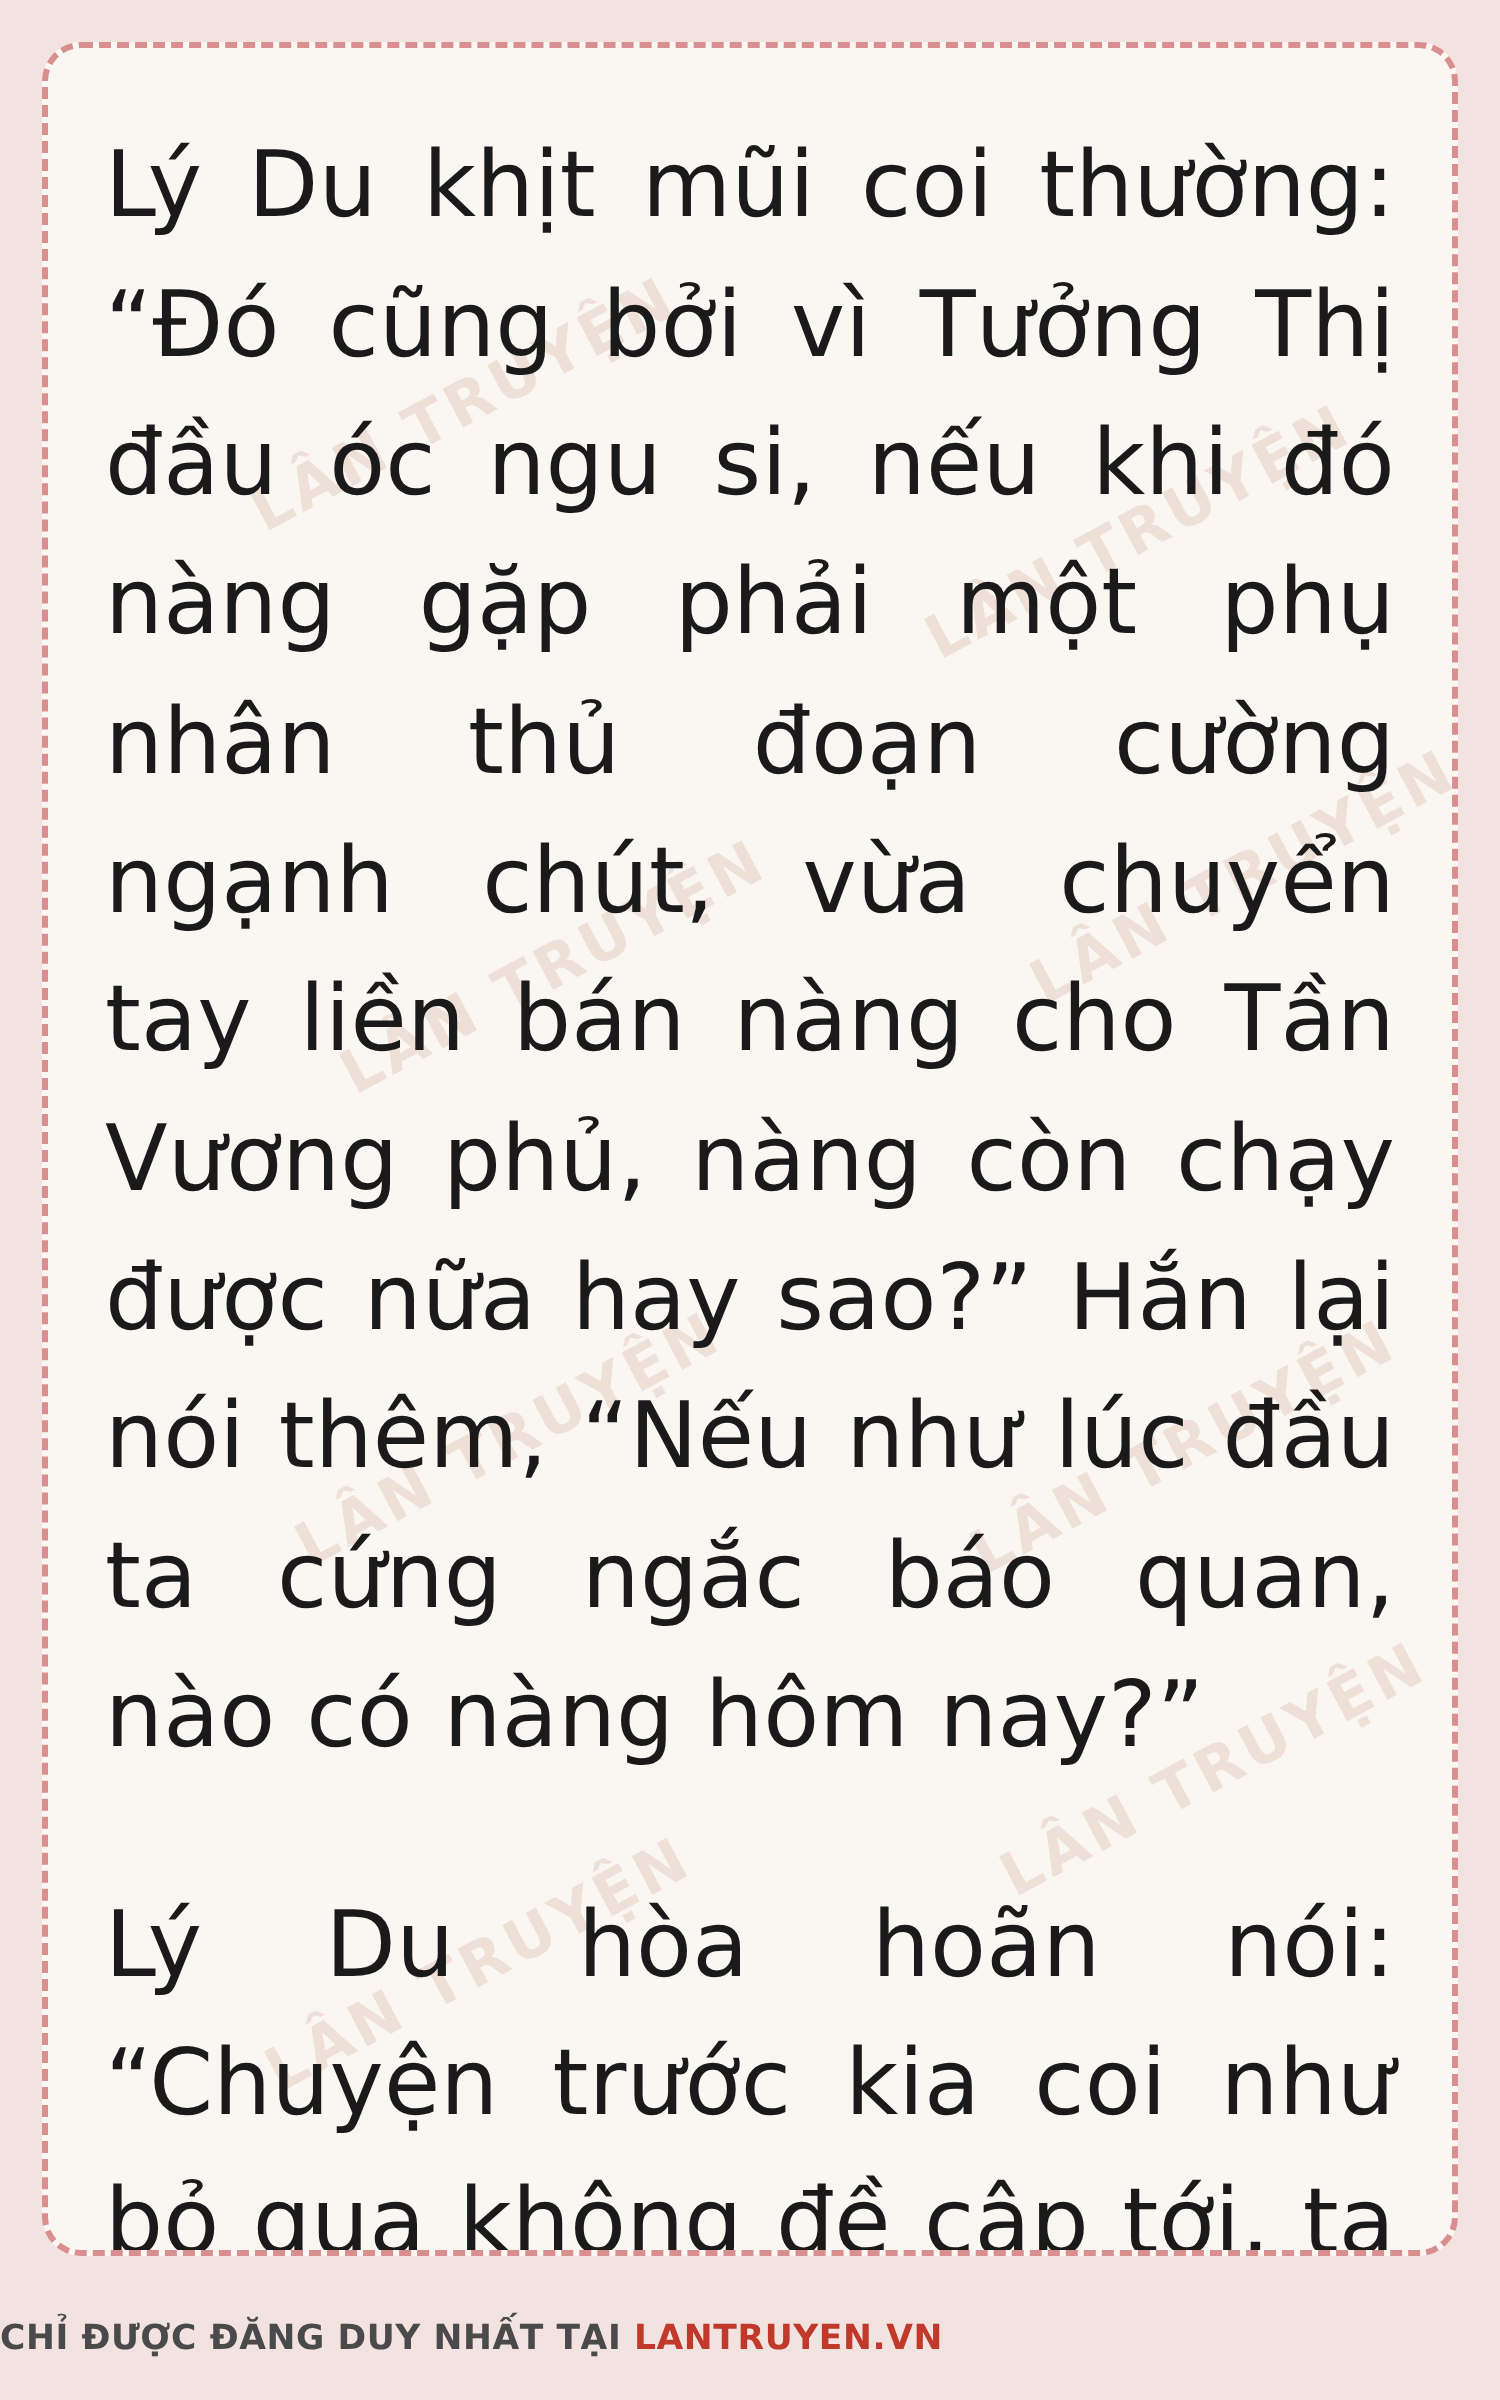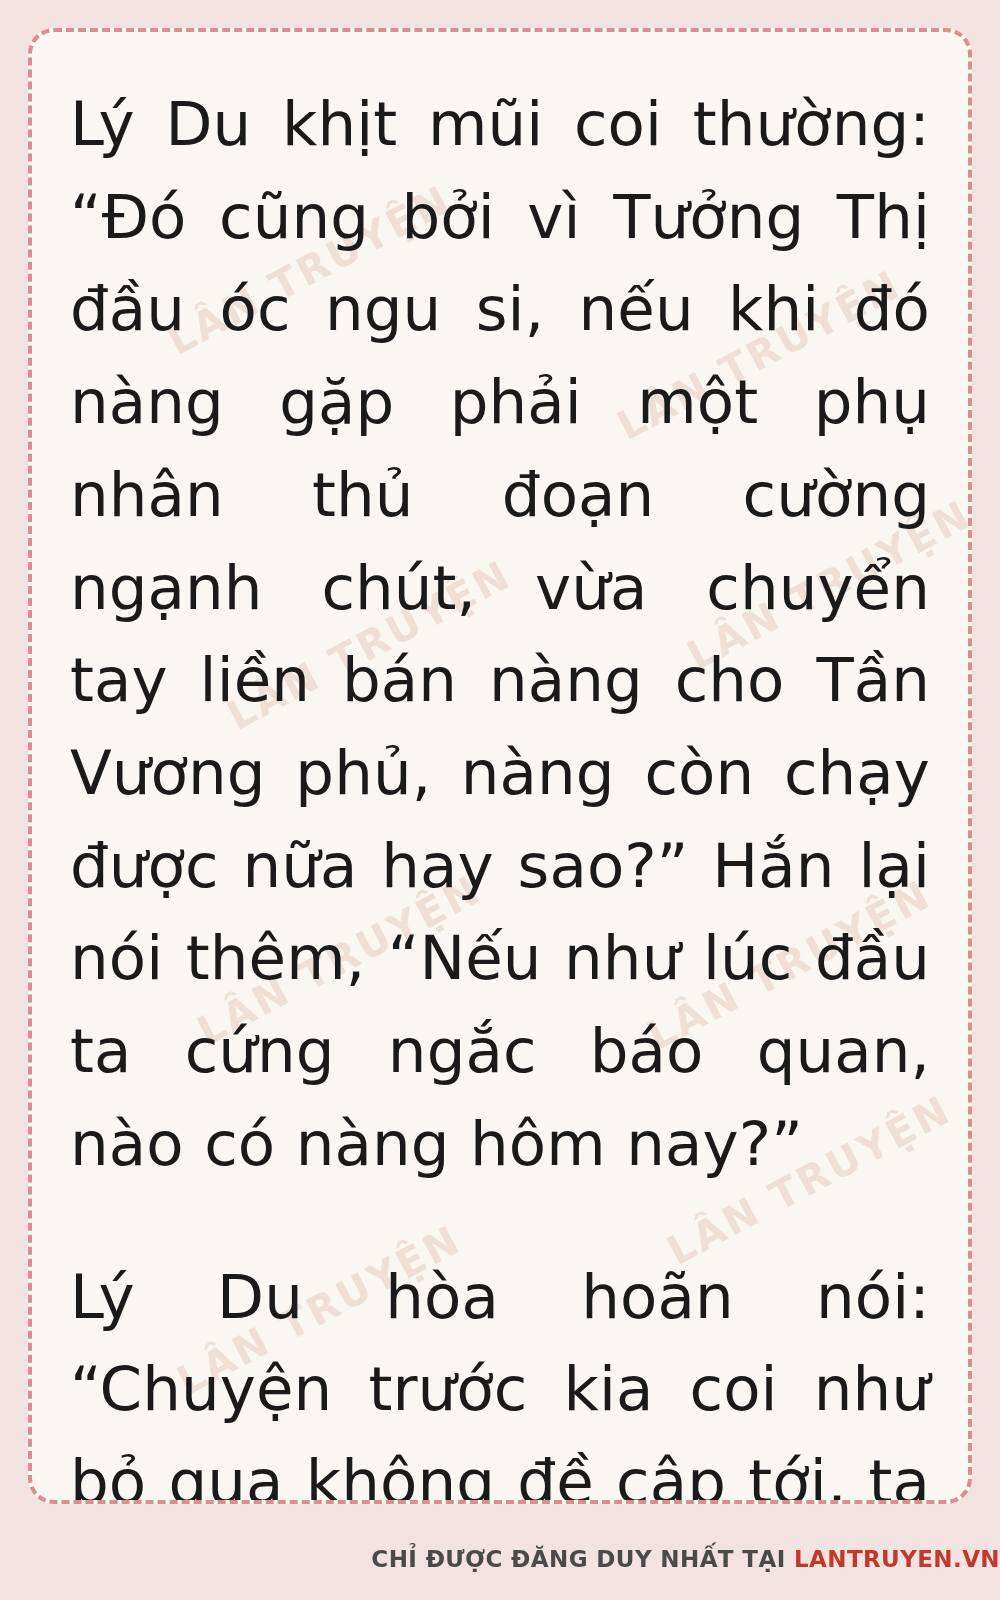--- a/index.html
+++ b/index.html
@@ -70,21 +70,21 @@
   .wm.w4 { left: 180px;  top: 590px; }
   .wm.w5 { left: 150px;  top: 905px; }
   .wm.w6 { left: 600px;  top: 910px; }
   .wm.w7 { left: 620px;  top: 1125px; }
   .wm.w8 { left: 130px;  top: 1255px; }
   .footer {
     position: absolute;
     left: 0;
     right: 0;
     bottom: 28px;
-    text-align: right;
+    text-align: left;
     font-size: 23px;
     font-weight: 700;
     letter-spacing: 0.4px;
     color: #4a4a4a;
   }
   .footer .site {
     color: #c0392b;
   }
 </style>
 </head>

